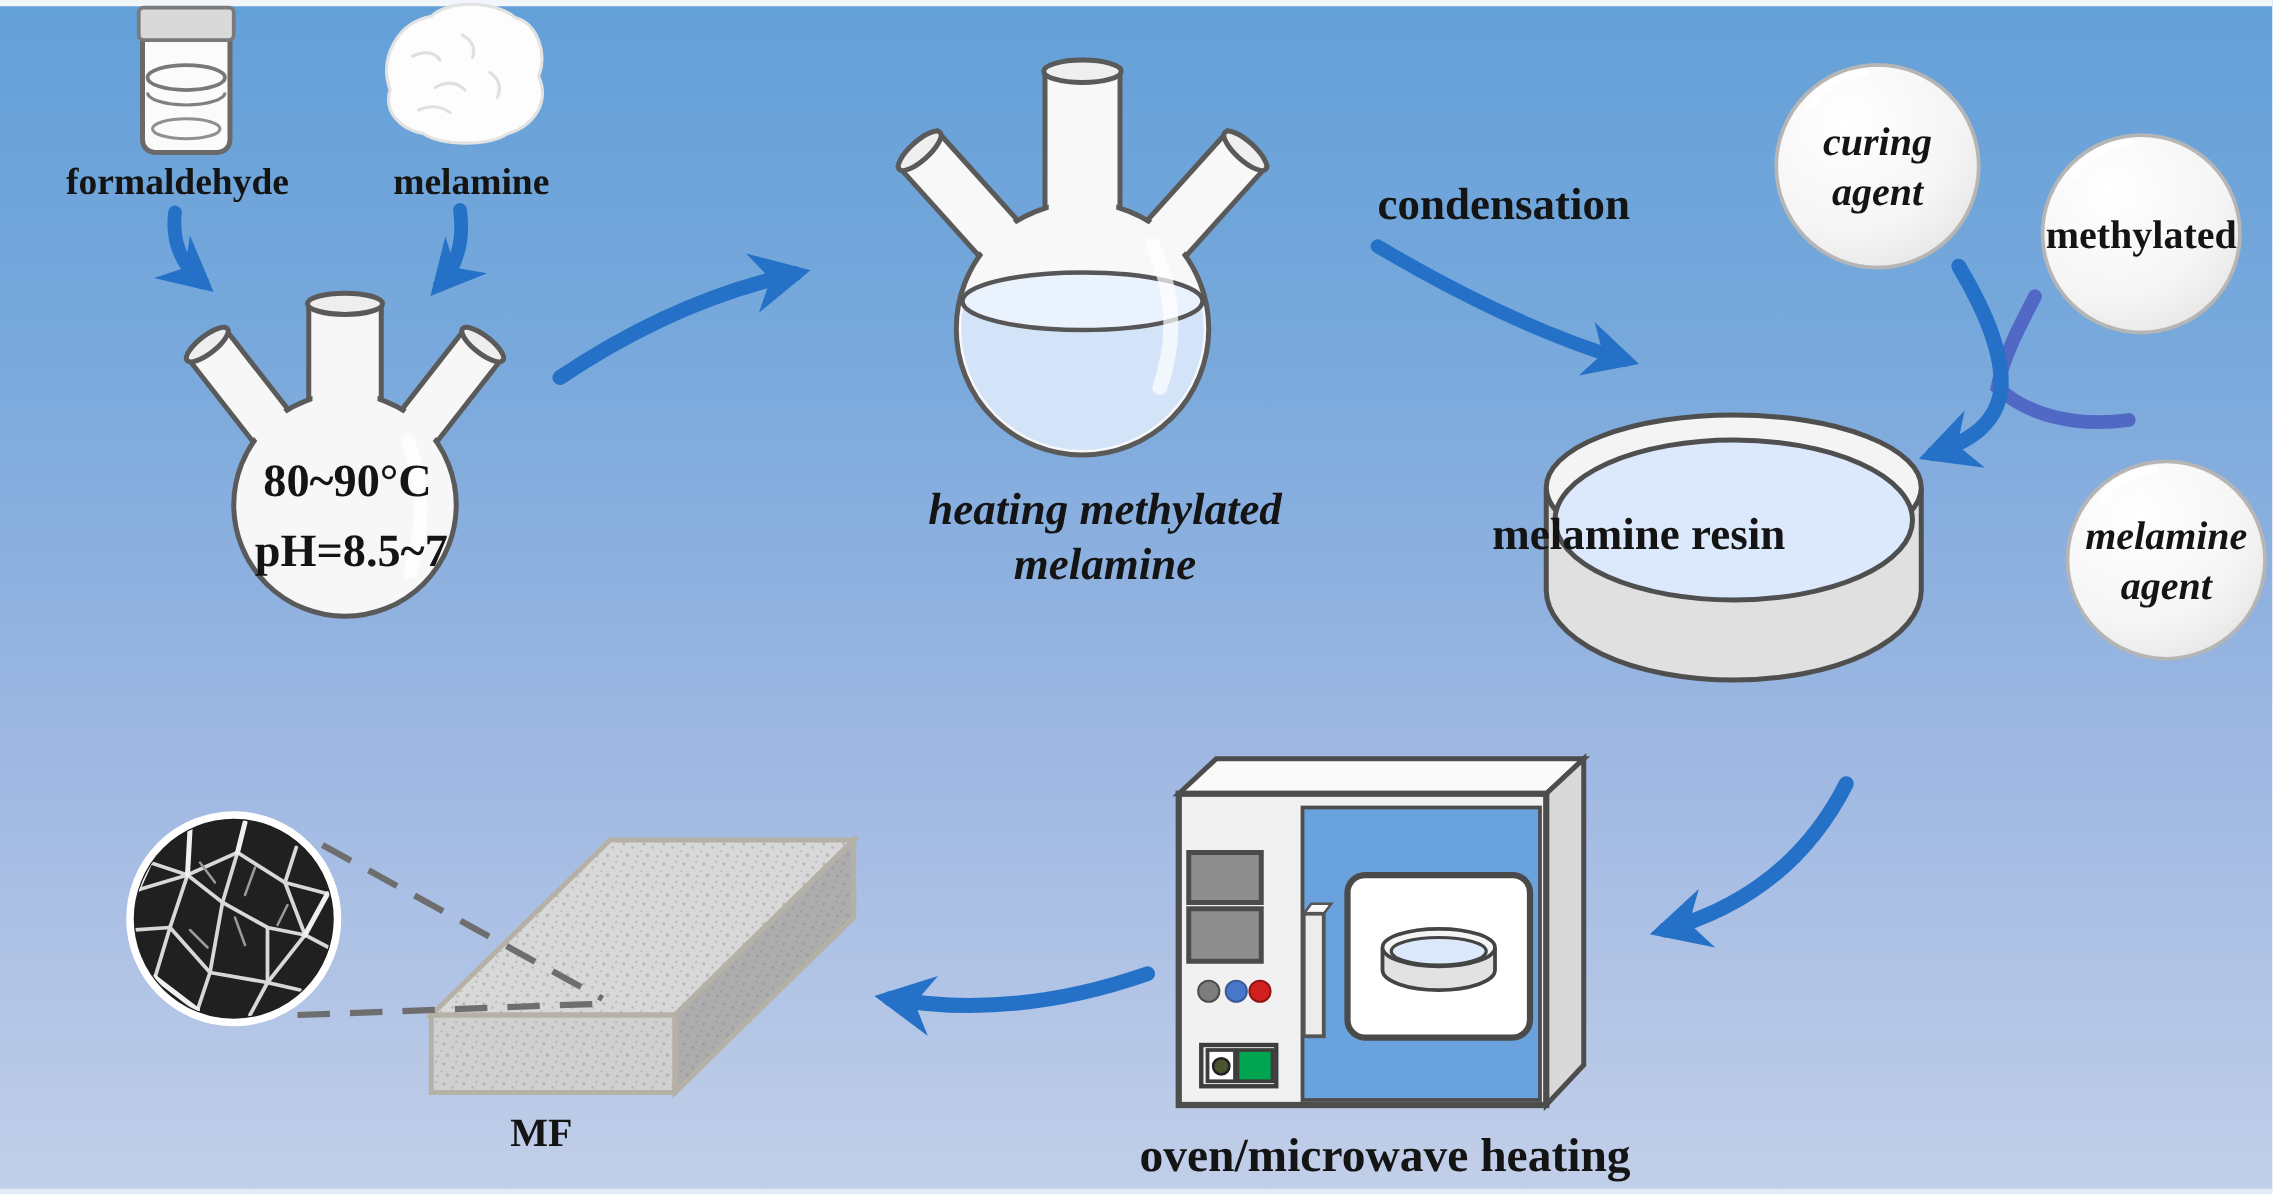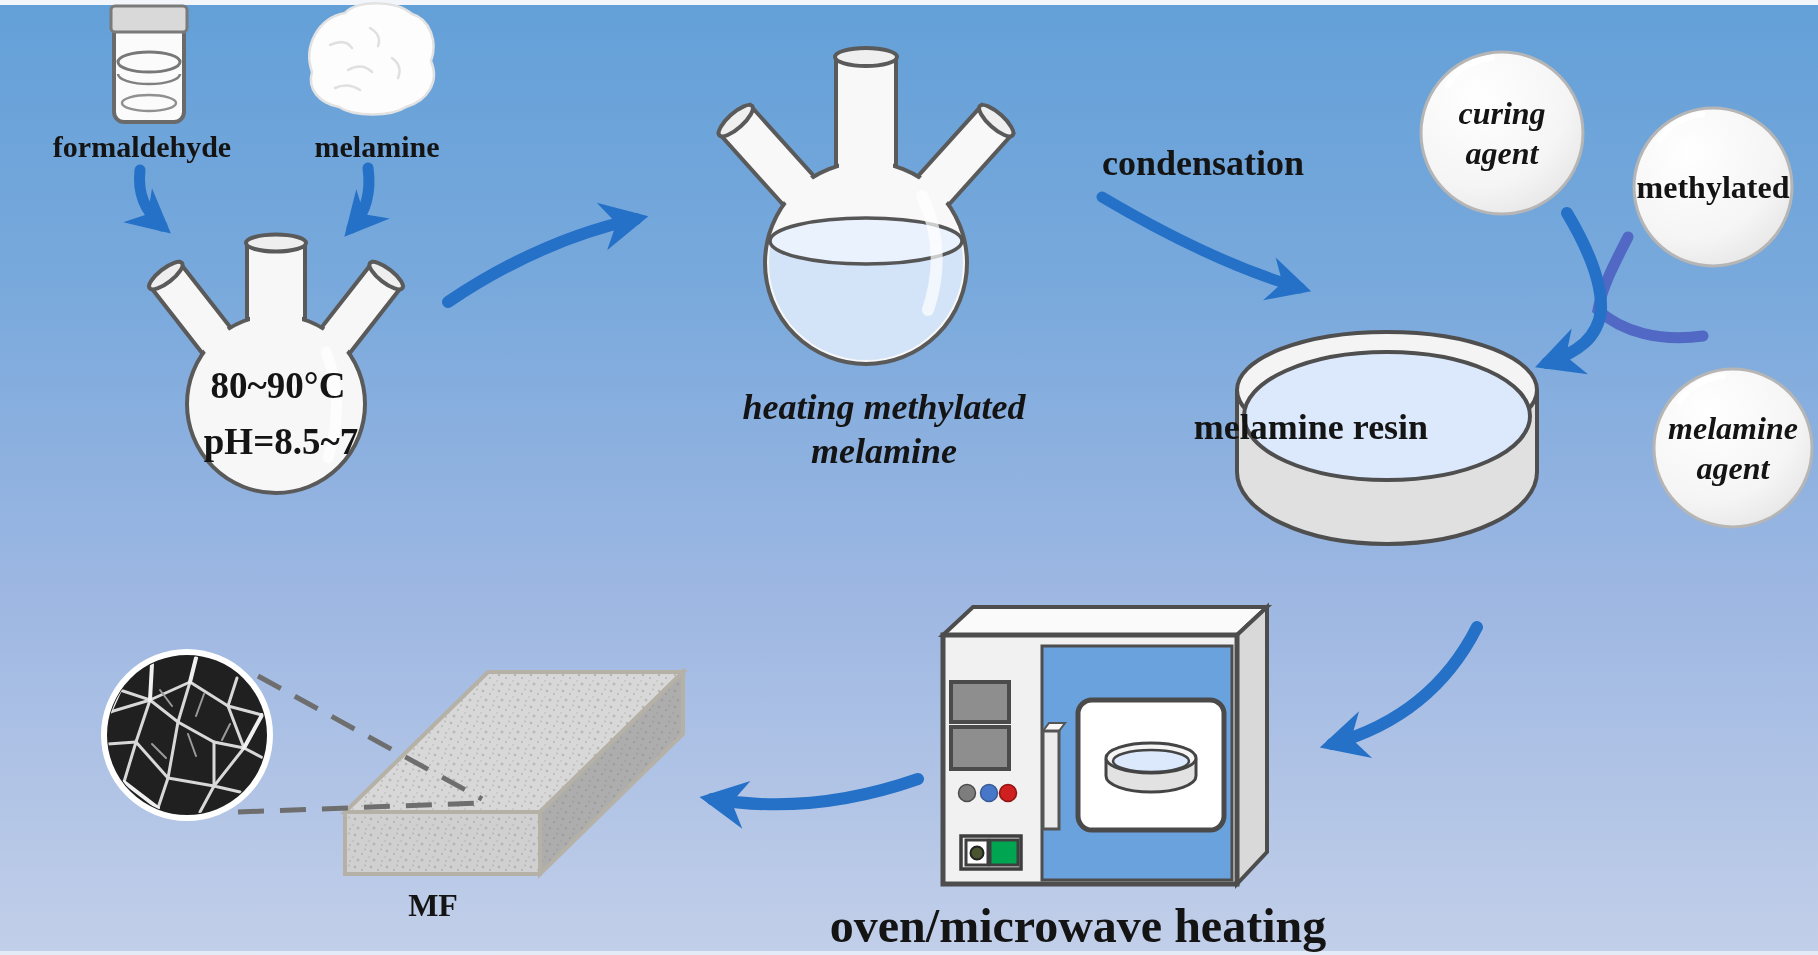--- a/index.html
+++ b/index.html
@@ -19,21 +19,21 @@
     color:#141414;
     white-space:nowrap;
     text-align:center;
     line-height:1.1;
   }
   .lbl span{display:block;font-style:italic;}
   .fs32{font-size:32px;line-height:40px;}
   .fs34{font-size:30px;}
   .fs36{font-size:36px;}
   .fs37{font-size:37px;}
-  .fs38{font-size:48px;}
+  .fs38{font-size:38px;margin-left:30px;}
   .fs46{font-size:32px;}
   .lh44{line-height:44px;}
 </style>
 </head>
 <body>
 
 <div class="scene">
 
   <svg class="layer" viewBox="0 0 1818 955">
     <defs>

